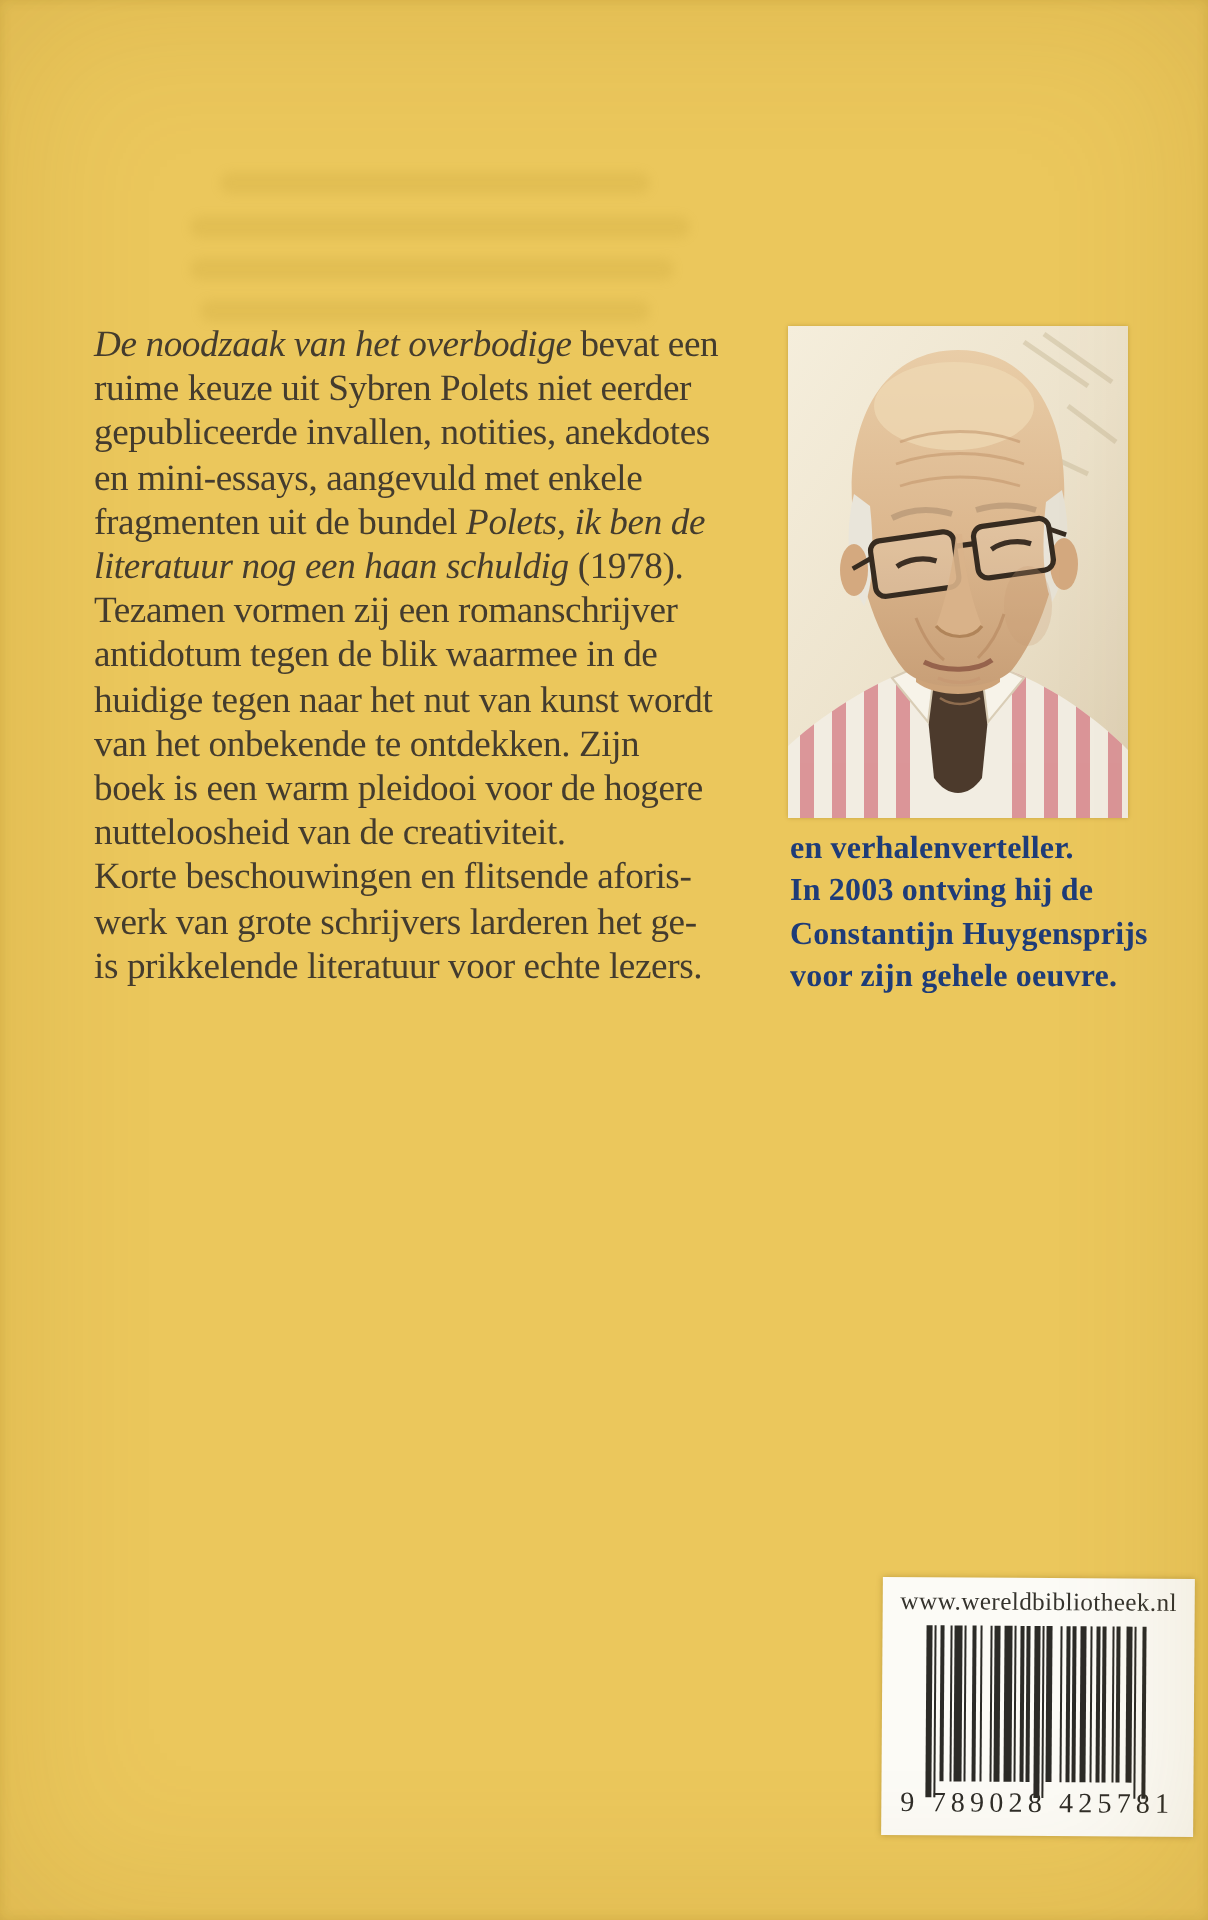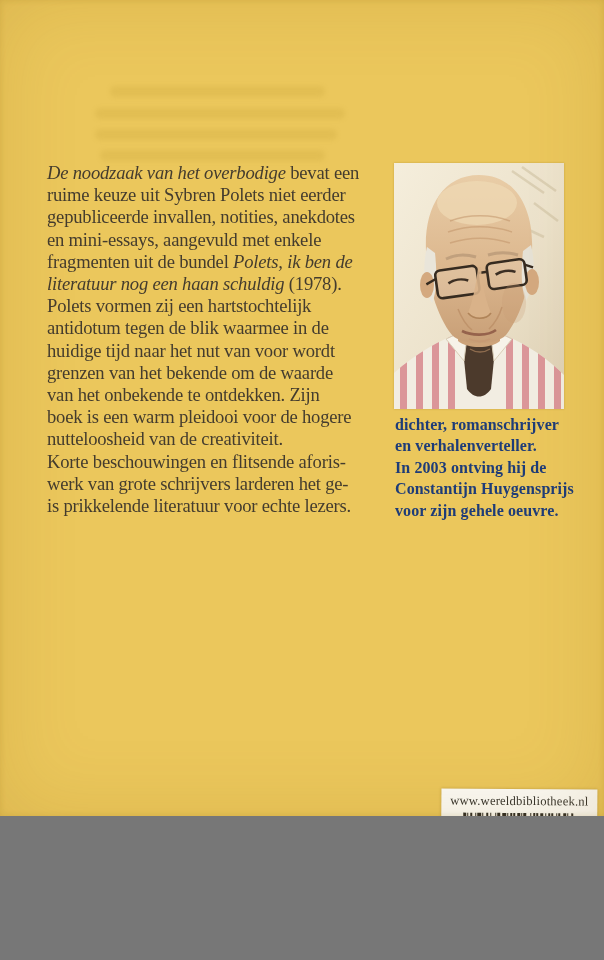--- a/index.html
+++ b/index.html
@@ -1,17 +1,17 @@
 <!DOCTYPE html>
 <html><head>
 <meta charset="utf-8">
 <style>
   html,body{margin:0;padding:0;background:#777;}
   .cover{
-    position:relative;width:604px;height:816px;overflow:hidden;
+    position:relative;width:604px;height:960px;overflow:hidden;
     background:var(--bg,#ebc75c);
     font-family:"Liberation Serif", serif;
   }
   .vignette{position:absolute;inset:0;pointer-events:none;
     box-shadow:inset 0 0 80px rgba(140,100,10,.16), inset 0 0 6px rgba(140,100,10,.18);}
   .ghost{position:absolute;background:#ad8a20;opacity:.14;filter:blur(2.6px);
     height:11px;border-radius:5px;}
   .blurb{position:absolute;left:47px;top:162px;color:var(--ink,#443c2e);
     font-size:18.6px;line-height:22.2px;white-space:nowrap;letter-spacing:-0.2px;}
   .blurb .it{font-style:italic;}
@@ -39,24 +39,23 @@
   <div class="ghost" style="left:95px;top:129px;width:242px;"></div>
   <div class="ghost" style="left:100px;top:150px;width:225px;"></div>
 
   <div class="blurb">
       <div><span class="it">De noodzaak van het overbodige</span><span> bevat een</span></div>
       <div><span>ruime keuze uit Sybren Polets niet eerder</span></div>
       <div><span>gepubliceerde invallen, notities, anekdotes</span></div>
       <div><span>en mini-essays, aangevuld met enkele</span></div>
       <div><span>fragmenten uit de bundel </span><span class="it">Polets, ik ben de</span></div>
       <div><span class="it">literatuur nog een haan schuldig</span><span> (1978).</span></div>
-      <div><span>Polets vormen zij een hartstochtelijk</span></div>
+      <div><span>Tezamen vormen zij een romanschrijver</span></div>
       <div><span>antidotum tegen de blik waarmee in de</span></div>
-      <div><span>huidige tijd naar het nut van voor wordt</span></div>
-      <div><span>grenzen van het bekende om de waarde</span></div>
+      <div><span>huidige tegen naar het nut van kunst wordt</span></div>
       <div><span>van het onbekende te ontdekken. Zijn</span></div>
       <div><span>boek is een warm pleidooi voor de hogere</span></div>
       <div><span>nutteloosheid van de creativiteit.</span></div>
       <div><span>Korte beschouwingen en flitsende aforis-</span></div>
       <div><span>werk van grote schrijvers larderen het ge-</span></div>
       <div><span>is prikkelende literatuur voor echte lezers.</span></div>
     </div>
 
   <figure class="photo">
     <svg width="170" height="246" viewBox="0 0 170 246">
@@ -124,21 +123,20 @@
       <path d="M64,146 C68,156 73,163 78,167 M108,144 C105,154 100,161 95,166" stroke="#bb8e66" stroke-width="1.5" fill="none" opacity=".8"></path>
 
       <path d="M68,168 C78,173 94,173 102,167" stroke="#96634c" stroke-width="2.6" fill="none"></path>
       <path d="M75,176 C82,179 90,179 96,176" stroke="#c79a74" stroke-width="1.6" fill="none"></path>
       <path d="M76,186 C82,190 90,190 96,186" stroke="#bb8e66" stroke-width="1.3" fill="none" opacity=".6"></path>
       <ellipse cx="120" cy="140" rx="12" ry="20" fill="#c79a72" opacity=".25"></ellipse>
     </svg>
   </figure>
 
   <div class="author-note">
-      <div>dichter, romanschrijver</div>
       <div>en verhalenverteller.</div>
       <div>In 2003 ontving hij de</div>
       <div>Constantijn Huygensprijs</div>
       <div>voor zijn gehele oeuvre.</div>
     </div>
 
   <div class="barcode-box">
     <div class="site">www.wereldbibliotheek.nl</div>
     <div class="bars"><span class="tall" style="width: 2.5px; margin-right: 1.25px;"></span><span class="tall" style="width: 1.25px; margin-right: 1.25px;"></span><span style="width: 2.5px; margin-right: 2.5px;"></span><span style="width: 1.25px; margin-right: 1.25px;"></span><span style="width: 3.75px; margin-right: 1.25px;"></span><span style="width: 1.25px; margin-right: 2.5px;"></span><span style="width: 2.5px; margin-right: 1.25px;"></span><span style="width: 1.25px; margin-right: 3.75px;"></span><span style="width: 1.25px; margin-right: 1.25px;"></span><span style="width: 2.5px; margin-right: 2.5px;"></span><span style="width: 3.75px; margin-right: 1.25px;"></span><span style="width: 1.25px; margin-right: 1.25px;"></span><span style="width: 2.5px; margin-right: 1.25px;"></span><span style="width: 1.25px; margin-right: 2.5px;"></span><span class="tall" style="width: 2.5px; margin-right: 1.25px;"></span><span class="tall" style="width: 1.25px; margin-right: 1.25px;"></span><span style="width: 2.5px; margin-right: 3.75px;"></span><span style="width: 1.25px; margin-right: 2.5px;"></span><span style="width: 1.25px; margin-right: 1.25px;"></span><span style="width: 2.5px; margin-right: 1.25px;"></span><span style="width: 3.75px; margin-right: 1.25px;"></span><span style="width: 1.25px; margin-right: 2.5px;"></span><span style="width: 1.25px; margin-right: 1.25px;"></span><span style="width: 2.5px; margin-right: 2.5px;"></span><span style="width: 1.25px; margin-right: 1.25px;"></span><span style="width: 1.25px; margin-right: 3.75px;"></span><span style="width: 2.5px; margin-right: 1.25px;"></span><span class="tall" style="width: 1.25px; margin-right: 2.5px;"></span><span class="tall" style="width: 2.5px; margin-right: 1.25px;"></span></div>
     <div class="ean">9 789028 425781</div>

